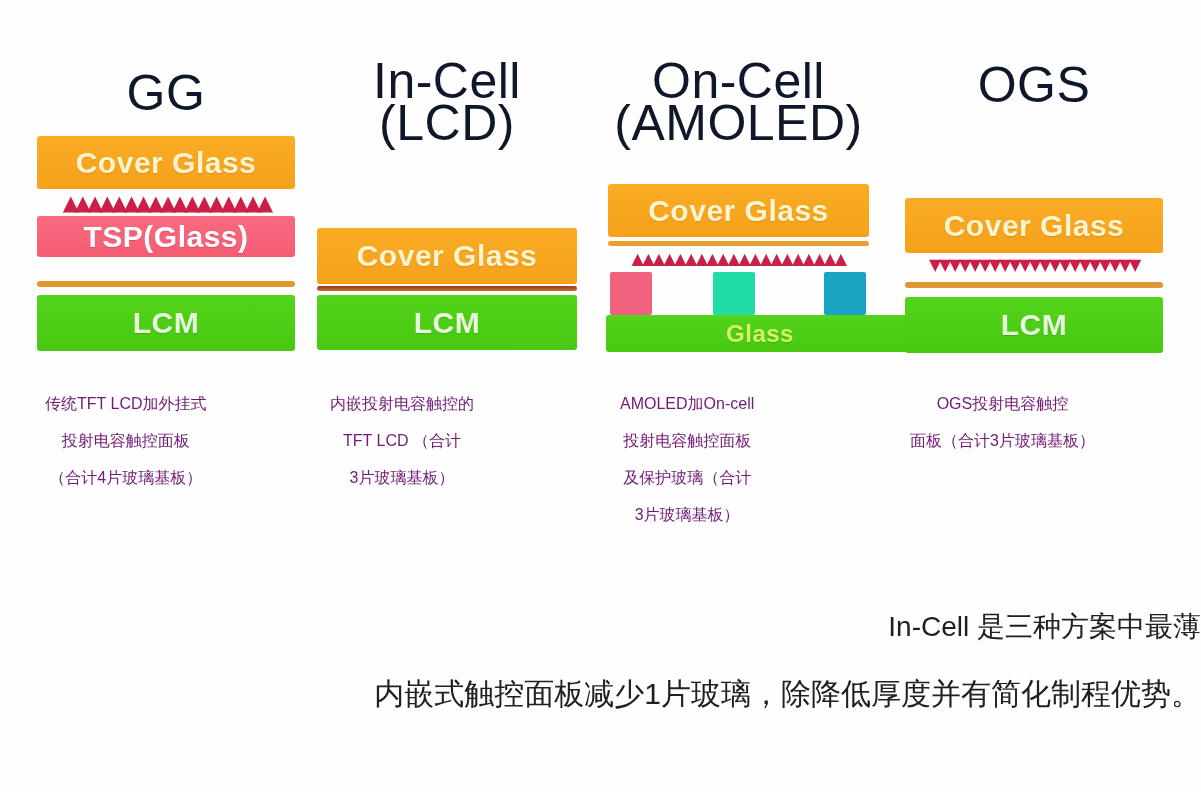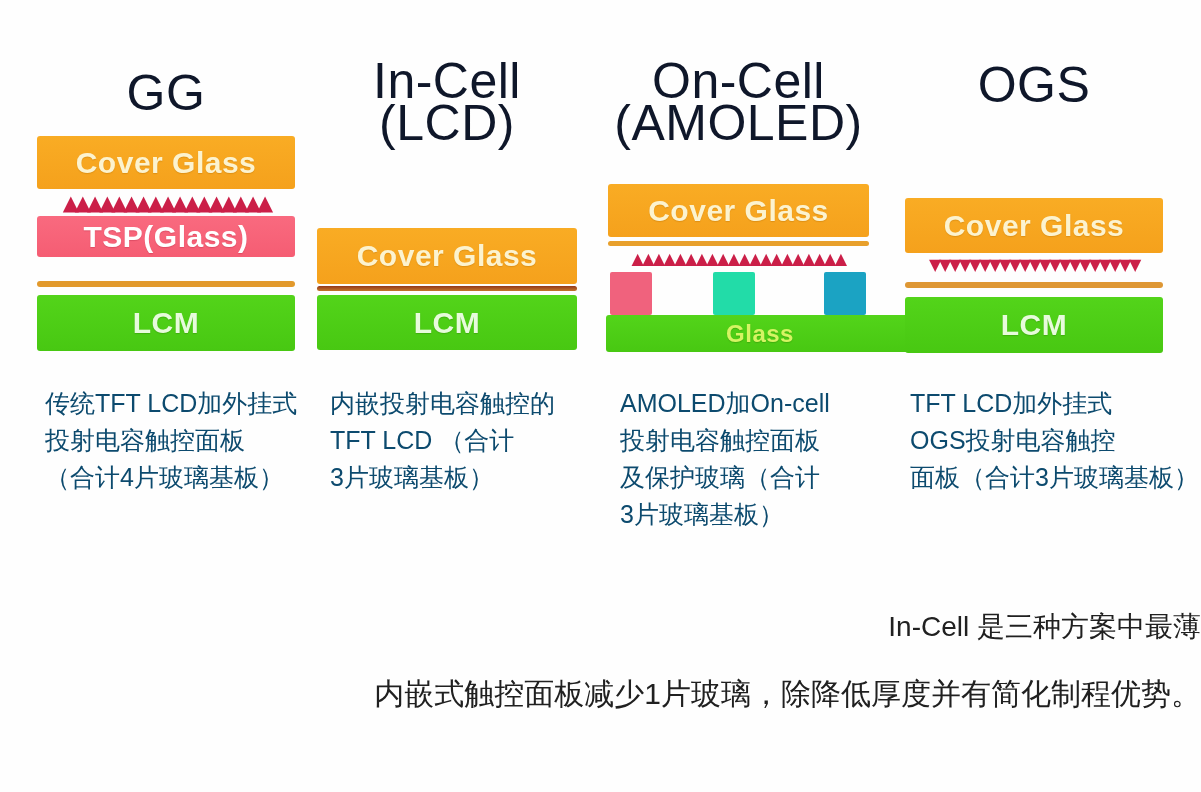--- a/index.html
+++ b/index.html
@@ -41,24 +41,25 @@
     white-space:nowrap;
     overflow:hidden;
     line-height:1;
   }
   .electrode{
     position:absolute;
     border-radius:2px;
   }
   .desc{
     position:absolute;
-    font-size:25px;
+    font-size:16px;
     line-height:37px;
-    color:#0c4a6e;
+    color:#701a75;
     white-space:nowrap;
+    text-align:center;
   }
   .footer-line{
     position:absolute;
     text-align:right;
     color:#202020;
     white-space:nowrap;
   }
 </style>
 </head>
 <body>
@@ -135,21 +136,20 @@
     <span>Cover Glass</span>
   </div>
   <div class="tri-row" style="left:905px;top:257px;width:258px;height:17px;font-size:16px;letter-spacing:-2.3px;">
     <span>▼▼▼▼▼▼▼▼▼▼▼▼▼▼▼▼▼▼▼▼▼</span>
   </div>
   <div class="thinline" style="left:905px;top:282px;width:258px;background:#de9734;"></div>
   <div class="layer green" style="left:905px;top:297px;width:258px;height:56px;">
     <span>LCM</span>
   </div>
   <div class="desc" style="left:910px;top:385px;">
-    <div>TFT LCD加外挂式</div>
     <div>OGS投射电容触控</div>
     <div>面板（合计3片玻璃基板）</div>
   </div>
 
   <div class="footer-line" style="left:22px;top:608px;width:1179px;font-size:28px;">In-Cell 是三种方案中最薄</div>
   <div class="footer-line" style="left:80px;top:674px;width:1121px;font-size:30px;">内嵌式触控面板减少1片玻璃，除降低厚度并有简化制程优势。</div>
 
 </div>
 
 </body></html>

